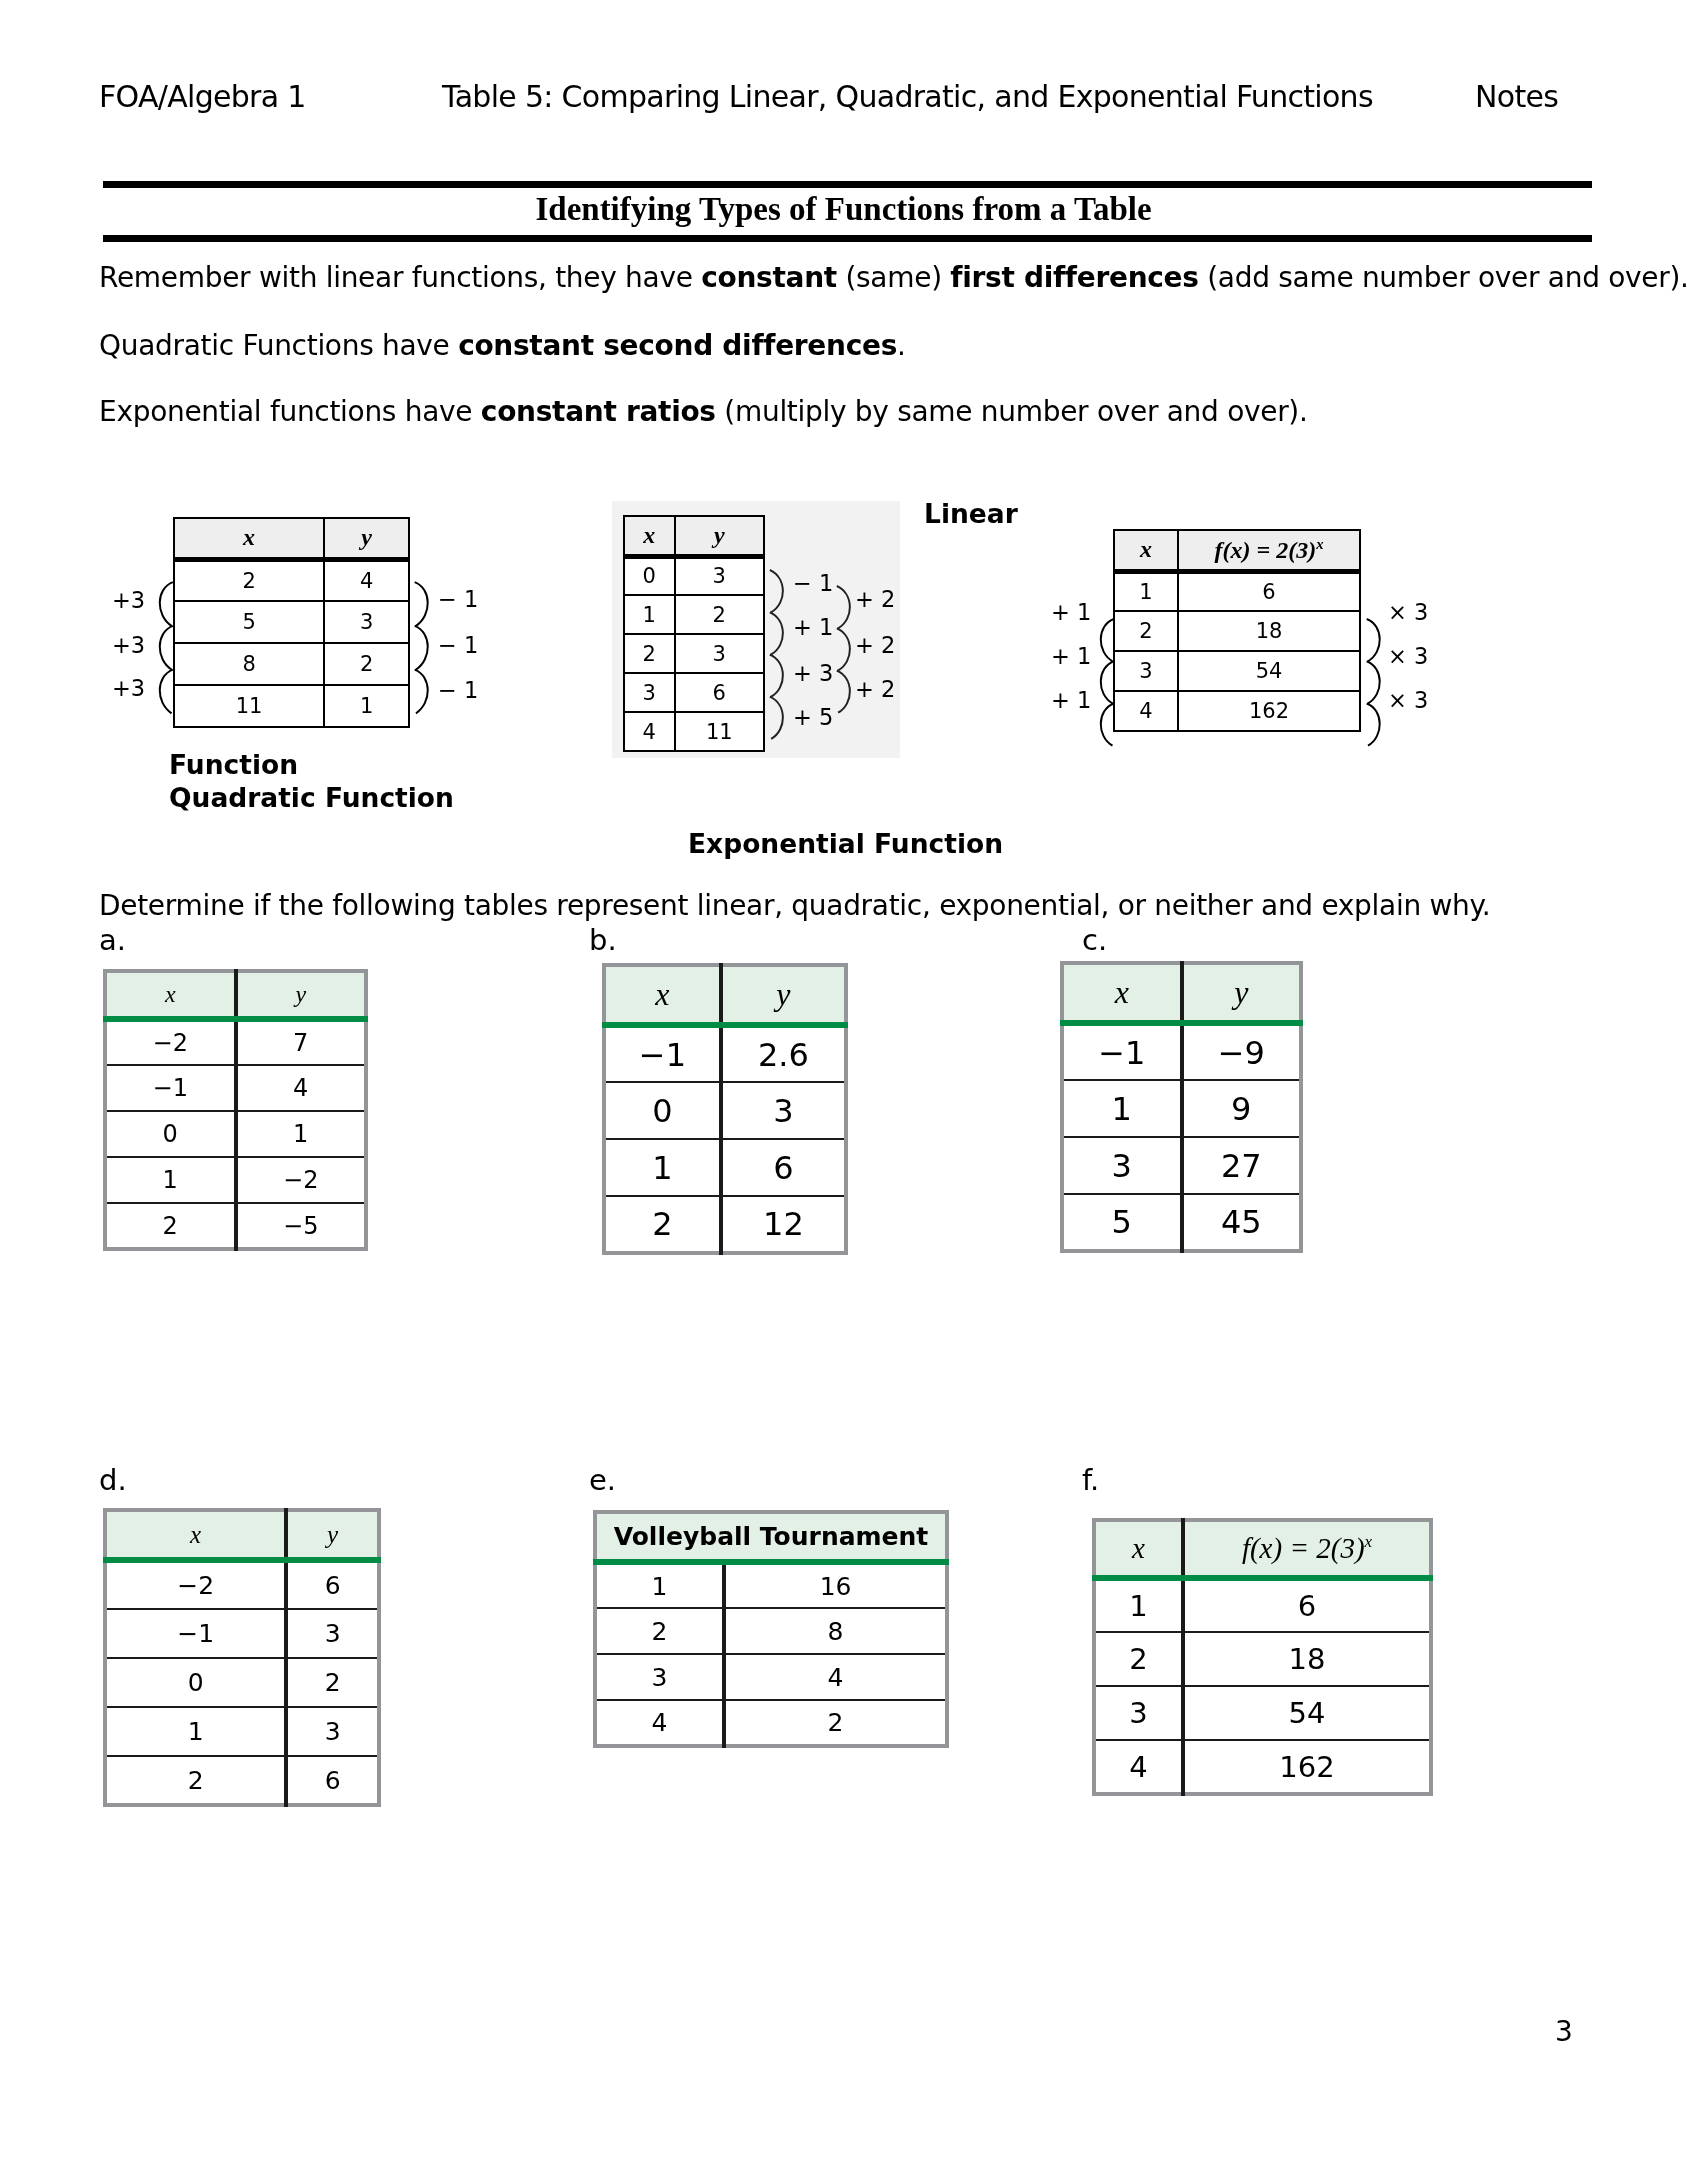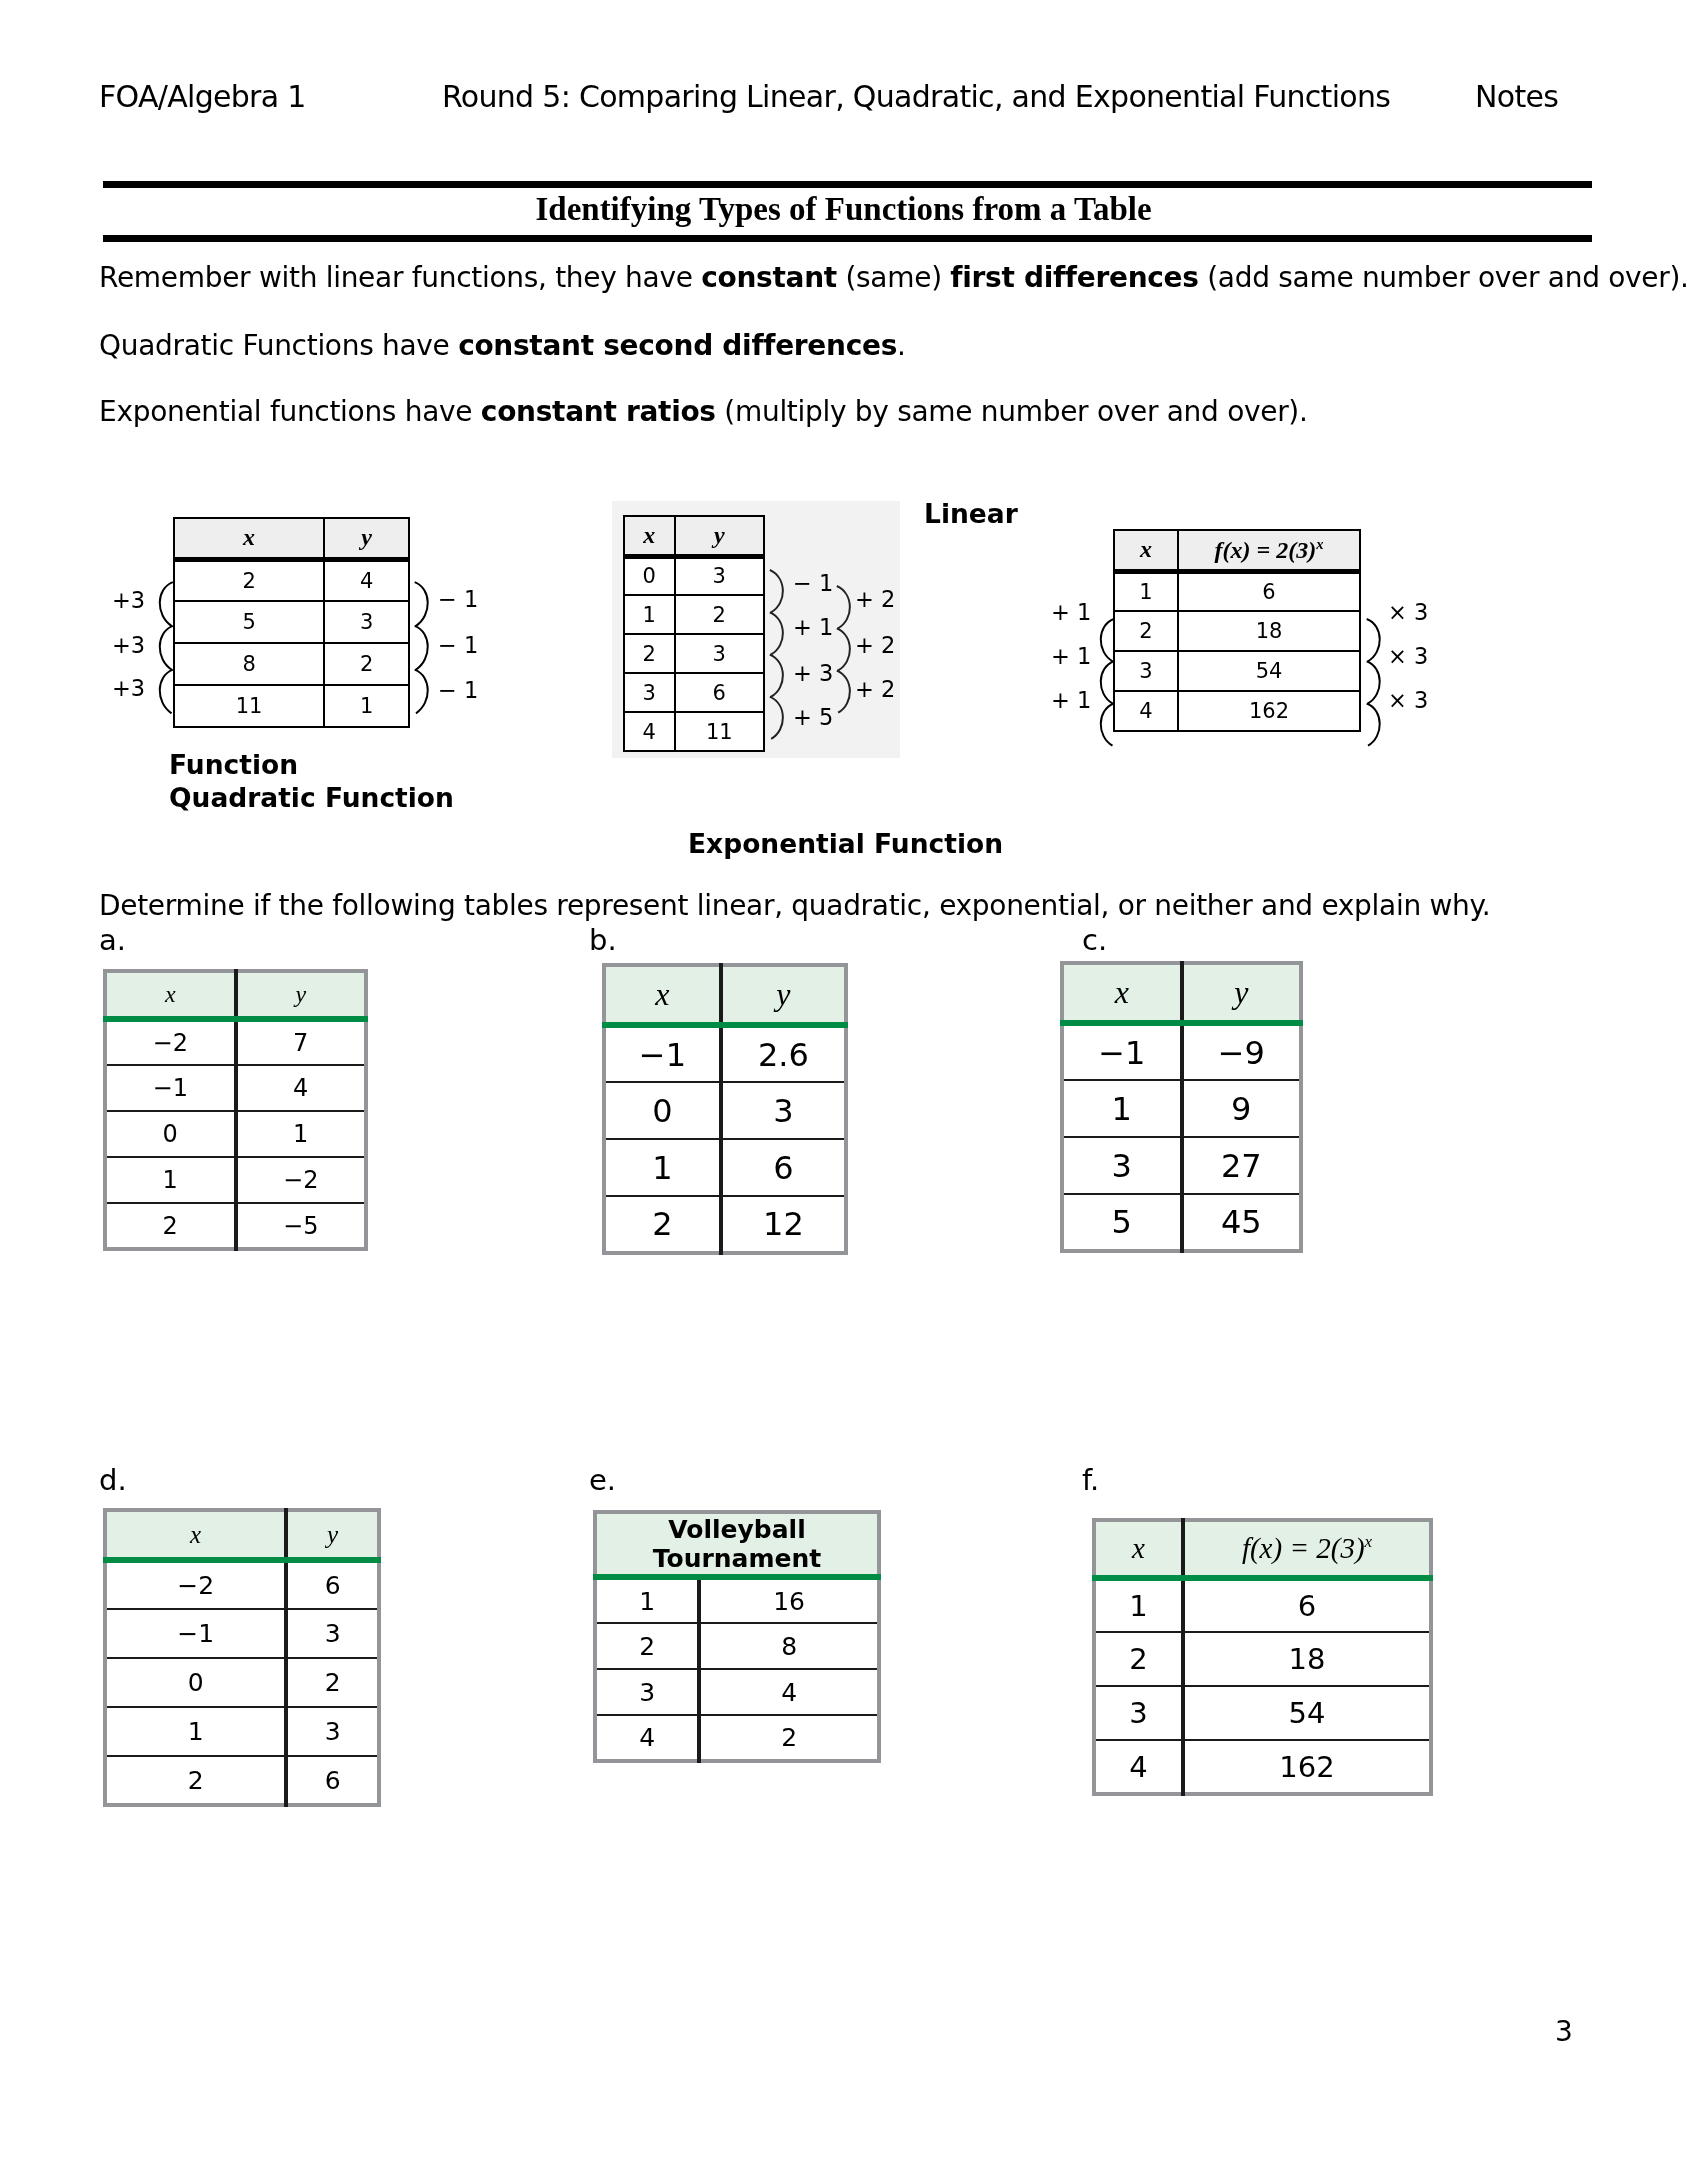--- a/index.html
+++ b/index.html
@@ -31,21 +31,21 @@
   .gt tbody tr:first-child td { border-top:none; }
 
   .ann { position:absolute; font-size:22.5px; font-family:"DejaVu Sans", sans-serif; white-space:nowrap; }
   .bg-panel { position:absolute; background:#f2f2f2; }
   svg.arrows { position:absolute; overflow:visible; }
 </style>
 </head>
 <body>
 
 <div class="abs hdr" style="left:99px;">FOA/Algebra 1</div>
-<div class="abs hdr" style="left:442px;">Round 5: Comparing Linear, Quadratic, and Exponential Functions</div>
+<div class="abs hdr" style="left:442px;">Table 5: Comparing Linear, Quadratic, and Exponential Functions</div>
 <div class="abs hdr" style="left:1475px;">Notes</div>
 
 <div class="rule" style="top:181px;"></div>
 <div class="title">Identifying Types of Functions from a Table</div>
 <div class="rule" style="top:235px;"></div>
 
 <div class="para" style="top:261px;">
   <span>Remember with linear functions, they have </span><b>constant</b><span> (same) </span><b>first differences</b><span> (add same number over and over).</span>
 </div>
 <div class="para" style="top:329px;">
@@ -298,21 +298,21 @@
         <td>3</td>
       </tr>
     <tr style="height:49px;">
         <td>2</td>
         <td>6</td>
       </tr>
   </tbody>
 </table>
 
 <div class="q-letter" style="left:589px; top:1463px;">e.</div>
-<table class="gt" style="left:593px; top:1510px; width:288px; font-size:25px;">
+<table class="gt" style="left:593px; top:1510px; width:356px; font-size:25px;">
   <thead>
     <tr style="height:50px;">
         <th colspan="2" style="font-style:normal; font-weight:bold; font-family:'DejaVu Sans', sans-serif; font-size:25px;">Volleyball Tournament</th>
       </tr>
   </thead>
   <tbody>
     <tr style="height:46px;">
         <td>1</td>
         <td>16</td>
       </tr>

